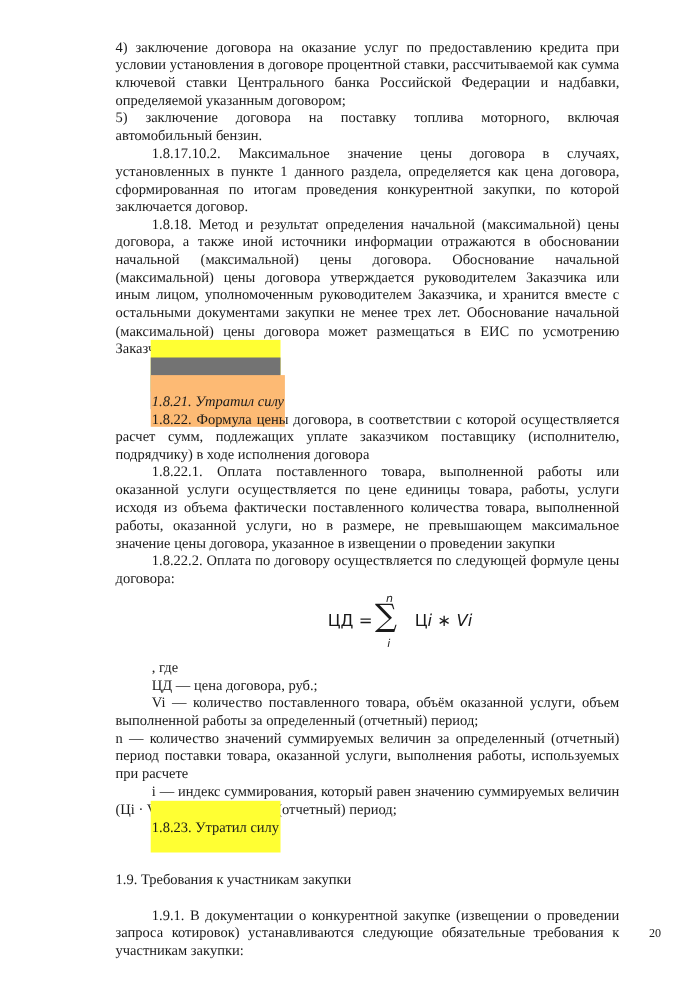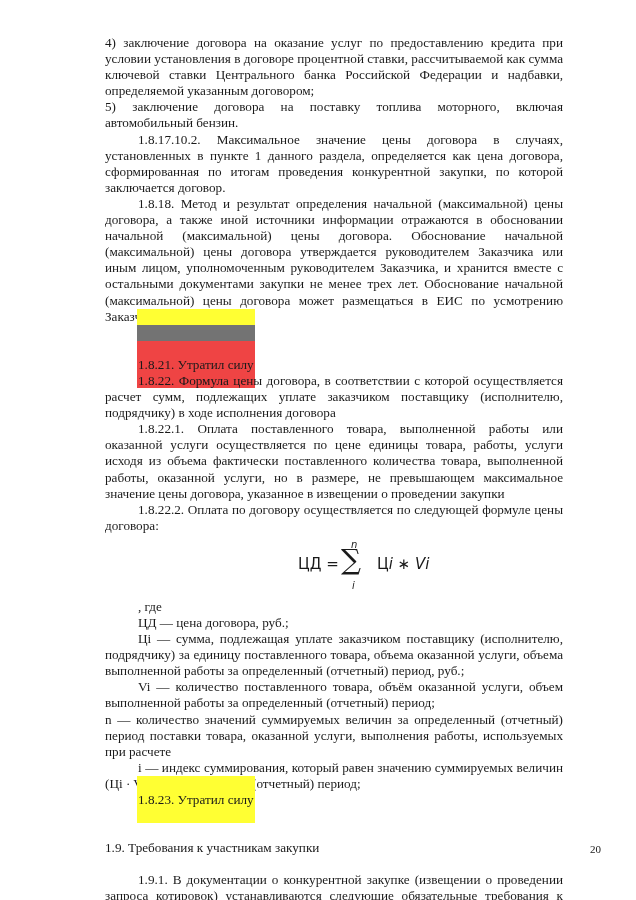--- a/index.html
+++ b/index.html
@@ -34,37 +34,36 @@
 <body>
 
 <div class="page">
   <p class="p">4) заключение договора на оказание услуг по предоставлению кредита при условии установления в договоре процентной ставки, рассчитываемой как сумма ключевой ставки Центрального банка Российской Федерации и надбавки, определяемой указанным договором;</p>
   <p class="p">5) заключение договора на поставку топлива моторного, включая автомобильный бензин.</p>
   <p class="p ind">1.8.17.10.2. Максимальное значение цены договора в случаях, установленных в пункте 1 данного раздела, определяется как цена договора, сформированная по итогам проведения конкурентной закупки, по которой заключается договор.</p>
   <p class="p ind">1.8.18. Метод и результат определения начальной (максимальной) цены договора, а также иной источники информации отражаются в обосновании начальной (максимальной) цены договора. Обоснование начальной (максимальной) цены договора утверждается руководителем Заказчика или иным лицом, уполномоченным руководителем Заказчика, и хранится вместе с остальными документами закупки не менее трех лет. Обоснование начальной (максимальной) цены договора может размещаться в ЕИС по усмотрению Заказчика.</p>
 
   <p class="hl-line"><span class="hl" style="background: rgb(255, 255, 51);">1.8.19. Утратил силу</span></p>
   <p class="hl-line"><span class="hl" style="background: #737373;">1.8.20. Утратил силу</span></p>
-  <p class="hl-line"><span class="hl" style="background: #ef4444;">1.8.21. Утратил силу</span></p>
+  <p class="hl-line"><span class="hl" style="background: #fdba74; font-style: italic;">1.8.21. Утратил силу</span></p>
 
   <p class="p ind">1.8.22. Формула цены договора, в соответствии с которой осуществляется расчет сумм, подлежащих уплате заказчиком поставщику (исполнителю, подрядчику) в ходе исполнения договора</p>
   <p class="p ind">1.8.22.1. Оплата поставленного товара, выполненной работы или оказанной услуги осуществляется по цене единицы товара, работы, услуги исходя из объема фактически поставленного количества товара, выполненной работы, оказанной услуги, но в размере, не превышающем максимальное значение цены договора, указанное в извещении о проведении закупки</p>
   <p class="p ind">1.8.22.2. Оплата по договору осуществляется по следующей формуле цены договора:</p>
 
   <div class="formula">
     <span class="lhs"><span>ЦД</span> <span>=</span></span>
     <span class="sup">n</span>
     <span class="sigma">∑</span>
     <span class="sub">i</span>
     <span class="rhs"><span>Ц</span><i>i</i> <span>∗</span> <i>V</i><i>i</i></span>
   </div>
 
   <p class="p ind">, где</p>
   <p class="p ind">ЦД — цена договора, руб.;</p>
-  <p class="p ind">Цi — сумма, подлежащая уплате заказчиком поставщику (исполнителю, подрядчику) за единицу поставленного товара, объема оказанной услуги, объема выполненной работы за определенный (отчетный) период, руб.;</p>
   <p class="p ind">Vi — количество поставленного товара, объём оказанной услуги, объем выполненной работы за определенный (отчетный) период;</p>
   <p class="p">n — количество значений суммируемых величин за определенный (отчетный) период поставки товара, оказанной услуги, выполнения работы, используемых при расчете</p>
   <p class="p ind">i — индекс суммирования, который равен значению суммируемых величин (Цi · Vi) за определенный (отчетный) период;</p>
 
   <p class="hl-line"><span class="hl" style="background: rgb(255, 255, 51); text-align: center;">1.8.23. Утратил силу</span></p>
 
   <div class="gap1"></div>
   <p class="heading">1.9. Требования к участникам закупки</p>
   <div class="gap2"></div>
 

